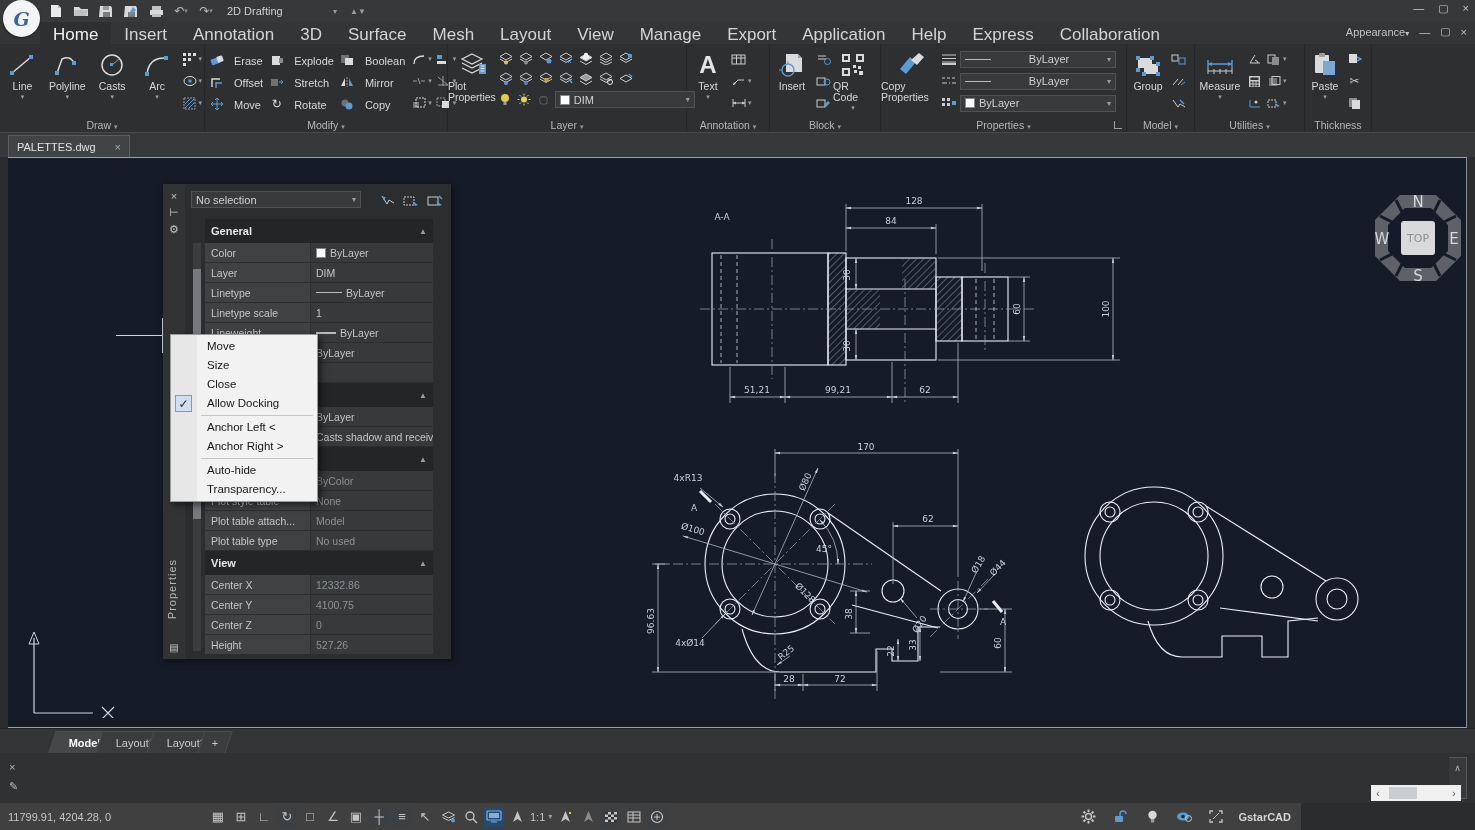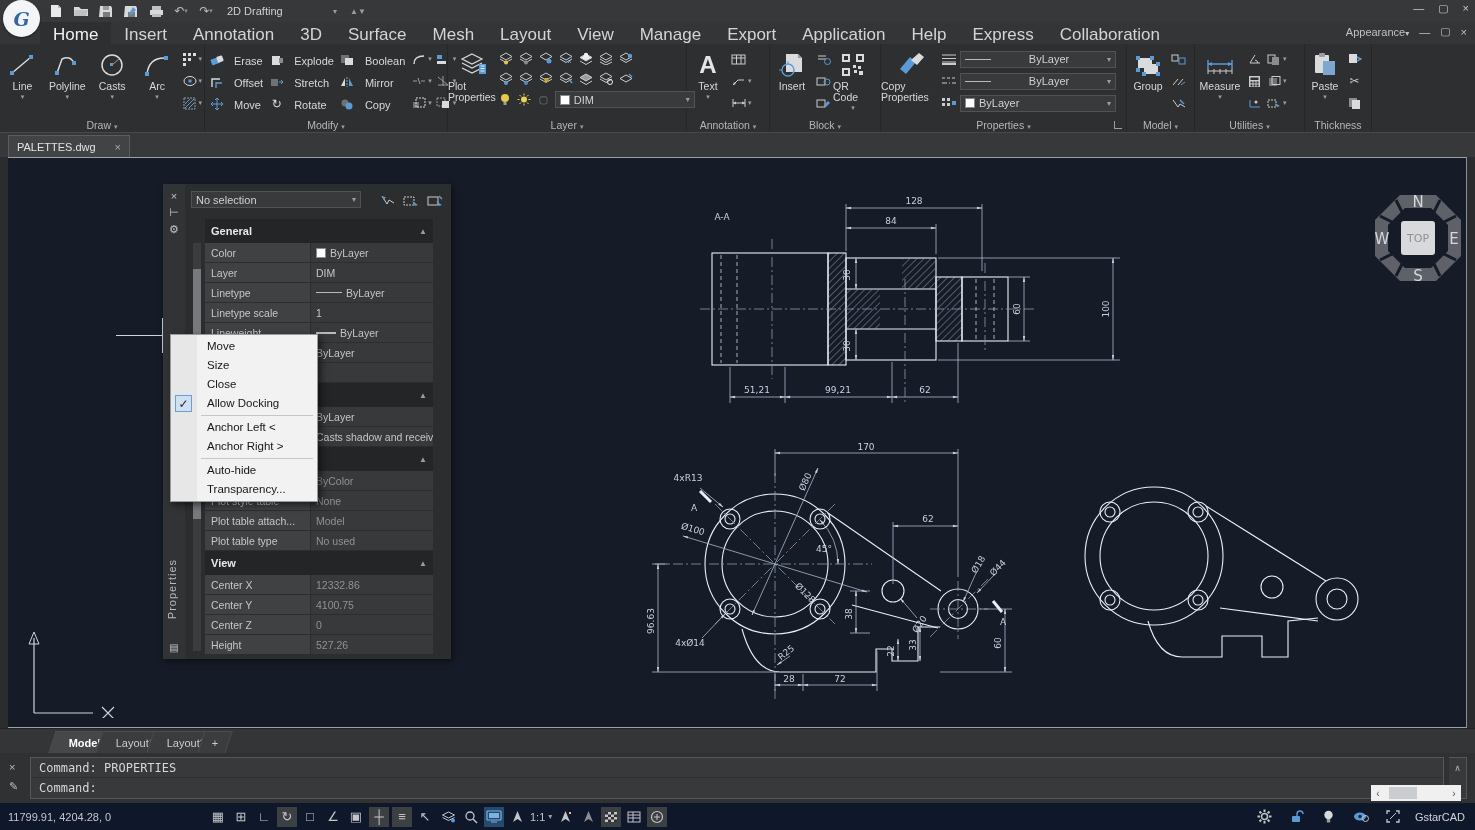--- a/index.html
+++ b/index.html
@@ -124,31 +124,31 @@
     font-size:12px; color:#d5d7d9; }
   .cmd-row:first-child { border-bottom:1px solid #2c2e30; }
   #cmd-updown { position:absolute; right:8px; top:4px; width:18px; height:42px; display:flex; flex-direction:column;
     align-items:center; justify-content:space-around; color:#b0b2b4; font-size:9px; background:#37393b; border:1px solid #55585a; border-left:none;}
   #cmd-hscroll { position:absolute; right:14px; top:32px; width:90px; height:16px; background:#f0f0f0;
     display:flex; align-items:center; z-index:3; }
   #cmd-hscroll .harr { width:14px; text-align:center; color:#555; font-size:10px; }
   #cmd-hscroll .hthumb { width:28px; height:12px; background:#c9cdd0; margin-left:4px; }
 
   
-  #statusbar { position:absolute; left:0; top:803px; width:1475px; height:27px; background:#0f172a;
+  #statusbar { position:absolute; left:0; top:803px; width:1301px; height:27px; background:#404040;
     display:flex; align-items:center; font-size:11px; color:#c3c5c7; }
   #coords { margin-left:8px; width:190px; }
   #sb-icons { display:flex; align-items:center; gap:3px; margin-left:10px; }
   .sbi { min-width:20px; height:20px; display:flex; align-items:center; justify-content:center;
     color:#c3c5c7; font-size:13px; }
   .sbi.on { background:#3d4043; }
   .sbi.blue { background:#264a6e; }
   #sb-scale { display:flex; align-items:center; gap:3px; font-size:11px; }
   #sb-right { margin-left:auto; display:flex; align-items:center; gap:12px; margin-right:10px; }
-  #sb-brand { color:#d2d4d6; }
+  #sb-brand { color:#d2d4d6;font-weight:bold; }
 </style>
 </head>
 <body>
 
 <div id="titlebar">
   <div id="logo">G</div>
   <div id="qat">
     <span class="qi">
       <svg width="12" height="14">
           <path d="M1,1 h7 l3,3 v9 h-10 z" fill="#e8e9ea"></path>
@@ -1296,24 +1296,20 @@
   <div class="ltab" style="left:99px"><span>Layout1</span></div>
   <div class="ltab" style="left:150px"><span>Layout2</span></div>
   <div class="ltab" style="left:201px;padding:0 10px"><span>+</span></div>
 </div>
 
 <div id="cmdarea">
   <div id="cmd-gutter">
     <span style="position:absolute;left:9px;top:8px;font-size:11px">×</span>
     <span style="position:absolute;left:9px;top:27px;font-size:11px">✎</span>
   </div>
-  <div id="cmd-box">
-    <div class="cmd-row">Command: PROPERTIES</div>
-    <div class="cmd-row">Command:</div>
-  </div>
   <div id="cmd-updown">
     <span>∧</span>
     <span>∨</span>
   </div>
   <div id="cmd-hscroll">
     <span class="harr">‹</span>
     <span class="hthumb"></span>
     <span class="harr" style="margin-left:auto">›</span>
   </div>
 </div>

